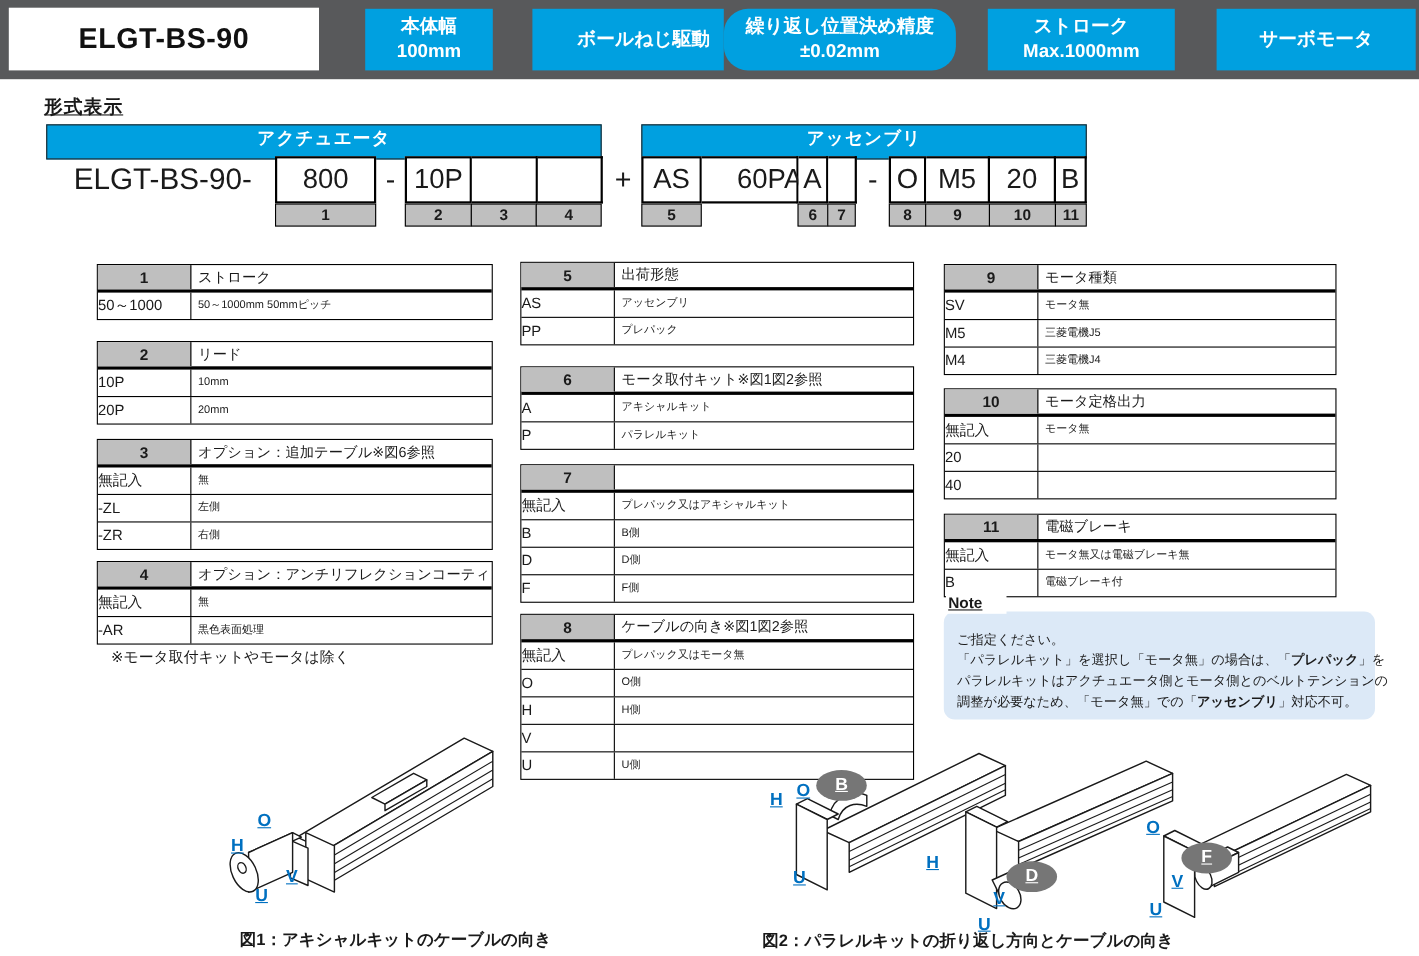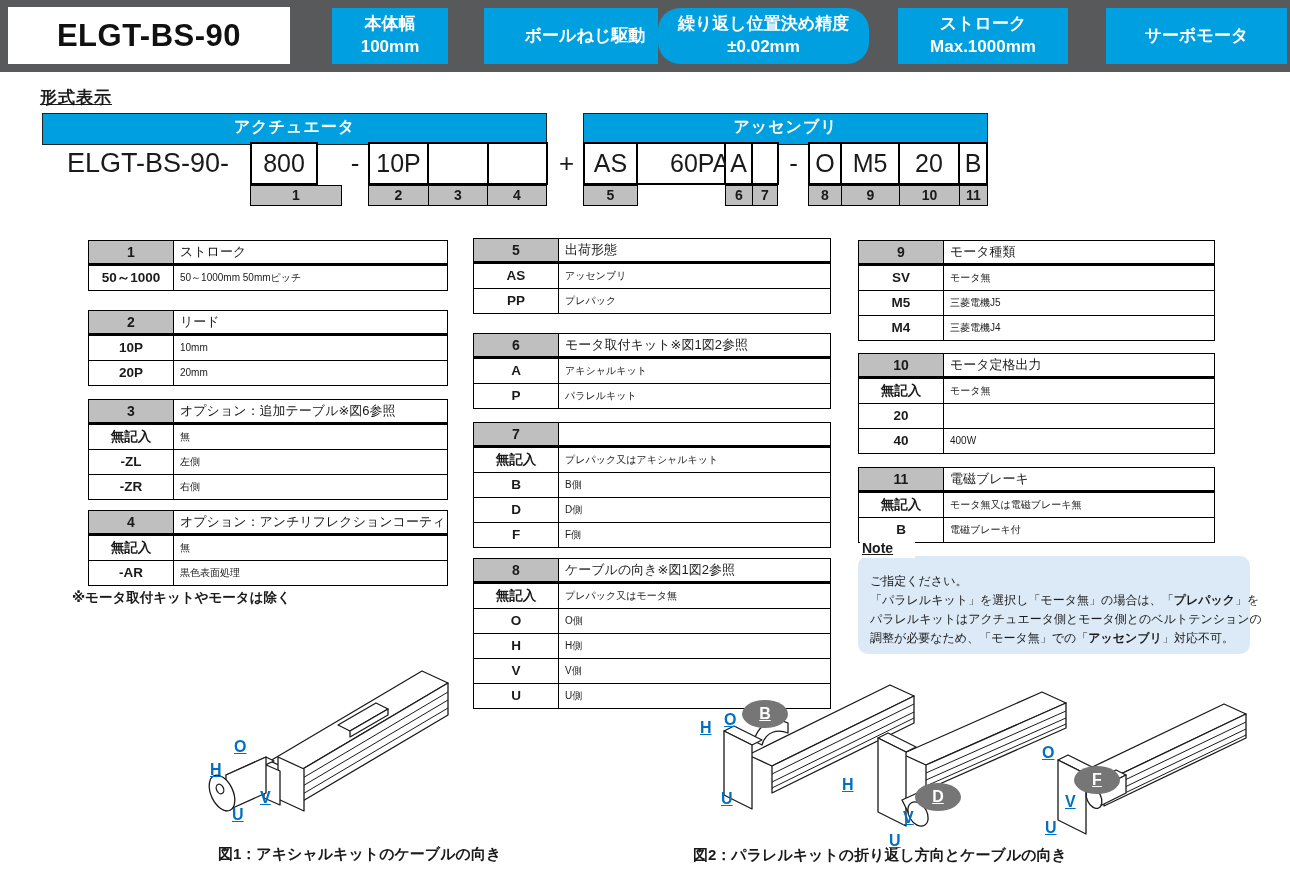--- a/index.html
+++ b/index.html
@@ -1,21 +1,21 @@
 <!DOCTYPE html>
 <html><head>
 <meta charset="utf-8">
 <style>
   html,body{margin:0;padding:0;background:#fff;}
   .page{position:relative;width:1290px;height:869px;background:#fff;overflow:hidden;
         font-family:"Liberation Sans","DejaVu Sans",sans-serif;color:#1a1a1a;}
   
   .topbar{position:absolute;left:0;top:0;width:1290px;height:72px;background:#58595B;}
   .product-box{position:absolute;left:8px;top:7px;width:282px;height:57px;background:#fff;
-        display:flex;align-items:center;justify-content:center;font-size:31px;font-weight:bold;
+        display:flex;align-items:center;justify-content:center;font-size:26px;font-weight:bold;
         letter-spacing:0.5px;color:#111;}
   .badge{position:absolute;top:8px;height:56px;background:#00A0E0;color:#fff;font-weight:bold;
         font-size:17px;line-height:1.35;display:flex;flex-direction:column;align-items:center;
         justify-content:center;text-align:center;}
   
   .section-title{position:absolute;left:40px;top:86px;font-size:17px;font-weight:bold;
         text-decoration:underline;letter-spacing:1px;}
   
   .cyan-bar{position:absolute;top:113px;height:32px;background:#00A0E0;border:1px solid #222;
         box-sizing:border-box;color:#fff;font-weight:bold;font-size:16px;text-align:center;
@@ -30,24 +30,24 @@
   .pos-badge{position:absolute;top:185px;height:21px;line-height:19px;background:#BFBFBF;
         border:1px solid #000;box-sizing:border-box;font-weight:bold;font-size:14px;text-align:center;}
   
   .spec-table{position:absolute;border:1.5px solid #000;background:#fff;box-sizing:border-box;}
   .st-header{display:flex;border-bottom:3px solid #000;height:22px;}
   .st-num{width:85px;background:#BFBFBF;text-align:center;font-weight:bold;font-size:14px;
         line-height:22px;border-right:1.5px solid #000;box-sizing:border-box;}
   .st-title{flex:1;padding-left:6px;font-size:13px;line-height:22px;white-space:nowrap;overflow:hidden;}
   .st-row{display:flex;height:24px;border-bottom:1px solid #000;}
   .st-row:last-child{border-bottom:none;}
-  .st-code{width:85px;text-align:center;font-size:13.5px;line-height:24px;
-        border-right:1.5px solid #000;box-sizing:border-box;font-weight:bold;}
+  .st-code{width:85px;text-align:left;font-size:13.5px;line-height:24px;
+        border-right:1.5px solid #000;box-sizing:border-box;}
   .st-desc{flex:1;padding-left:6px;font-size:10px;line-height:24px;white-space:nowrap;overflow:hidden;}
-  .footnote{position:absolute;left:72px;top:589px;font-size:13.5px;font-weight:bold;}
+  .footnote{position:absolute;left:101px;top:589px;font-size:13.5px;}
   
   .note-box{position:absolute;left:858px;top:556px;width:392px;height:98px;background:#DCE9F7;
         border-radius:10px;padding:16px 10px 0 12px;box-sizing:border-box;}
   .note-label{position:absolute;left:860px;top:540px;background:#fff;font-weight:bold;font-size:14px;
         text-decoration:underline;padding:0 22px 2px 2px;z-index:2;}
   .note-line{font-size:12px;line-height:19px;white-space:nowrap;}
   
   .figure{position:absolute;}
   .figure svg{position:absolute;left:0;top:0;}
   .fig-label{position:absolute;color:#0070C0;font-weight:bold;font-size:16px;
@@ -89,21 +89,21 @@
   </div>
 
   <div class="section-title">形式表示</div>
 
   <div class="cyan-bar" style="left:42px;width:505px;">アクチュエータ</div>
   <div class="cyan-bar" style="left:583px;width:405px;">アッセンブリ</div>
 
   <div class="model-prefix">ELGT-BS-90-</div>
 
   <div class="mgroup" style="left:250px;">
-    <div class="mcell" style="width:68px;">800</div>
+    <div class="mcell" style="width:92px;">800</div>
   </div>
   <div class="msep" style="left:342px;width:26px;">-</div>
   <div class="mgroup" style="left:368px;">
     <div class="mcell" style="width:61px;">10P</div>
     <div class="mcell" style="width:60px;"></div>
     <div class="mcell" style="width:59px;"></div>
   </div>
   <div class="msep" style="left:550px;width:33px;">+</div>
   <div class="mgroup" style="left:583px;">
     <div class="mcell" style="width:55px;">AS</div>
@@ -250,21 +250,20 @@
       <div class="st-row">
         <div class="st-code">O</div>
         <div class="st-desc">O側</div>
       </div>
       <div class="st-row">
         <div class="st-code">H</div>
         <div class="st-desc">H側</div>
       </div>
       <div class="st-row">
         <div class="st-code">V</div>
-        <div class="st-desc">V側</div>
       </div>
       <div class="st-row">
         <div class="st-code">U</div>
         <div class="st-desc">U側</div>
       </div>
     </div>
 
   <div class="spec-table" style="left:858px;top:240px;width:357px;">
       <div class="st-header">
         <div class="st-num">9</div>
@@ -290,21 +289,20 @@
       </div>
       <div class="st-row">
         <div class="st-code">無記入</div>
         <div class="st-desc">モータ無</div>
       </div>
       <div class="st-row">
         <div class="st-code">20</div>
       </div>
       <div class="st-row">
         <div class="st-code">40</div>
-        <div class="st-desc">400W</div>
       </div>
     </div>
   <div class="spec-table" style="left:858px;top:467px;width:357px;">
       <div class="st-header">
         <div class="st-num">11</div>
         <div class="st-title">電磁ブレーキ</div>
       </div>
       <div class="st-row">
         <div class="st-code">無記入</div>
         <div class="st-desc">モータ無又は電磁ブレーキ無</div>

